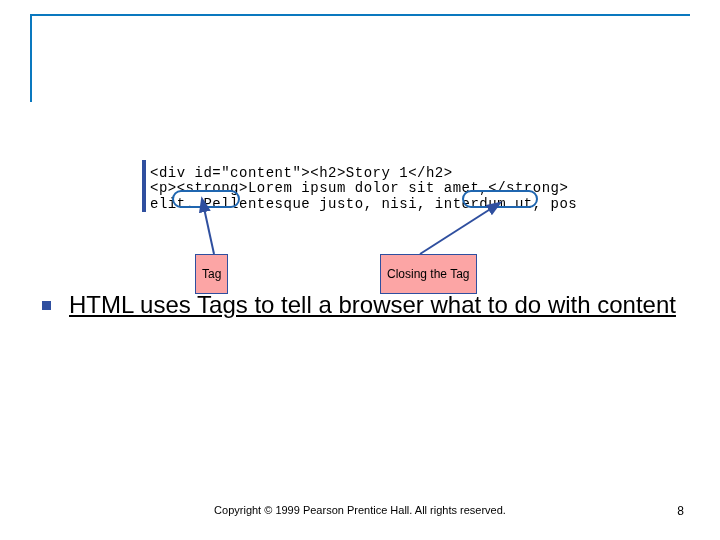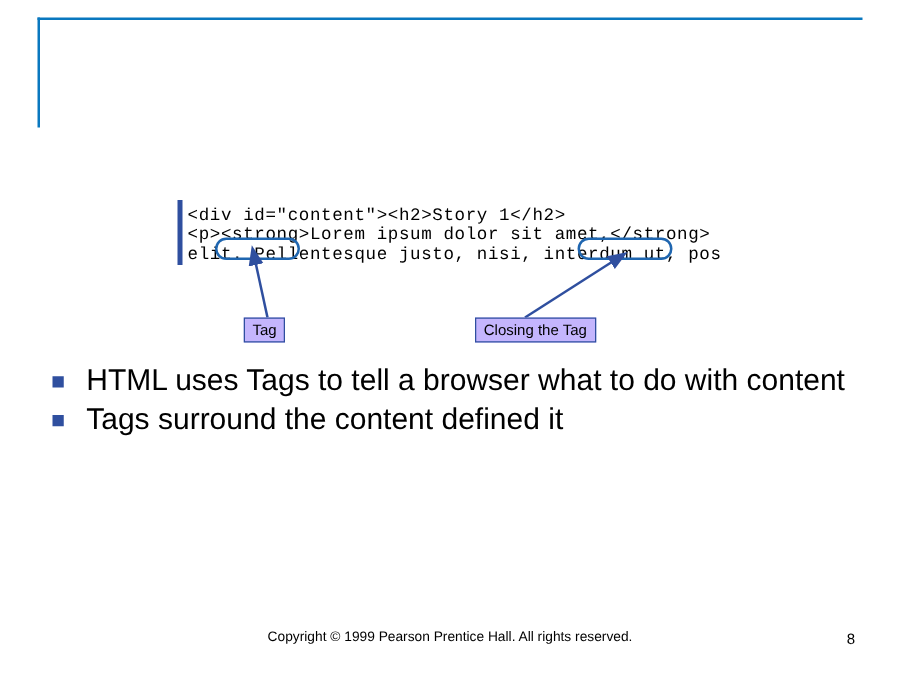--- a/index.html
+++ b/index.html
@@ -70,23 +70,23 @@
   }
   #hlClose {
     top: 190px;
     left: 462px;
     width: 72px;
   }
   
   .callout {
     position: absolute;
     font-size: 12px;
-    background: #c4b5fd;
+    background: #fca5a5;
     border: 1px solid #2f4f9f;
-    padding: 2px 6px;
+    padding: 12px 6px;
     color: #000;
   }
   #lblTag {
     top: 254px;
     left: 195px;
   }
   #lblClose {
     top: 254px;
     left: 380px;
     text-align: center;
@@ -114,20 +114,21 @@
     width: 9px;
     height: 9px;
     background: #2f4f9f;
     margin-top: 11px;
     margin-right: 18px;
     flex: 0 0 9px;
   }
   .bullets .txt {
     flex: 1;
     line-height: 1.22;
+    text-decoration: underline;
   }
   .footer {
     position: absolute;
     bottom: 24px;
     left: 0;
     width: 100%;
     text-align: center;
     font-size: 11px;
     color: #000;
   }
@@ -176,20 +177,16 @@
 </svg>
 
 <div id="lblTag" class="callout">Tag</div>
 <div id="lblClose" class="callout">Closing the Tag</div>
 
 <div class="bullets">
   <div class="row">
     <div class="sq"></div>
     <div class="txt">HTML uses Tags to tell a browser what to do with content</div>
   </div>
-  <div class="row">
-    <div class="sq"></div>
-    <div class="txt">Tags surround the content defined it</div>
-  </div>
 </div>
 
 <div class="footer">Copyright © 1999 Pearson Prentice Hall. All rights reserved.</div>
 <div class="pagenum">8</div>
 
 </body></html>

